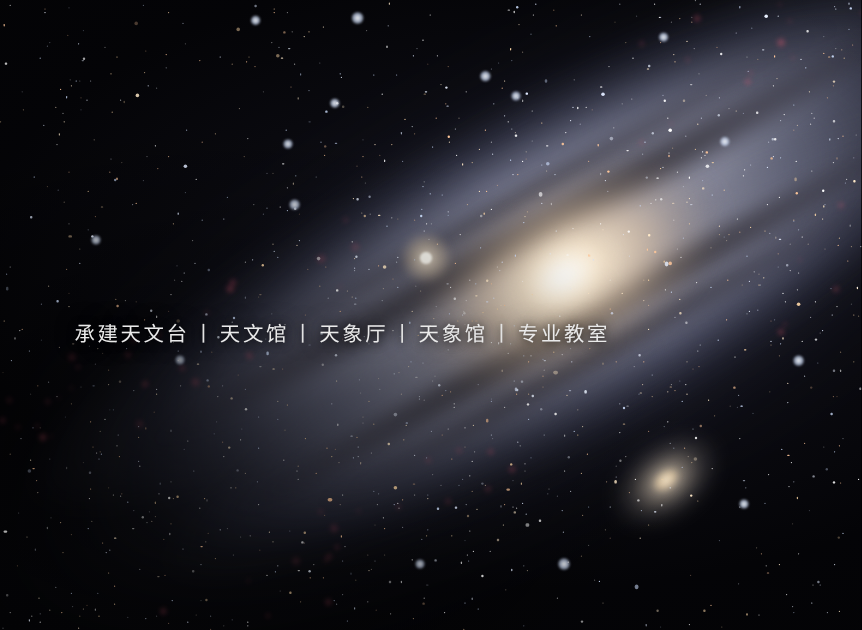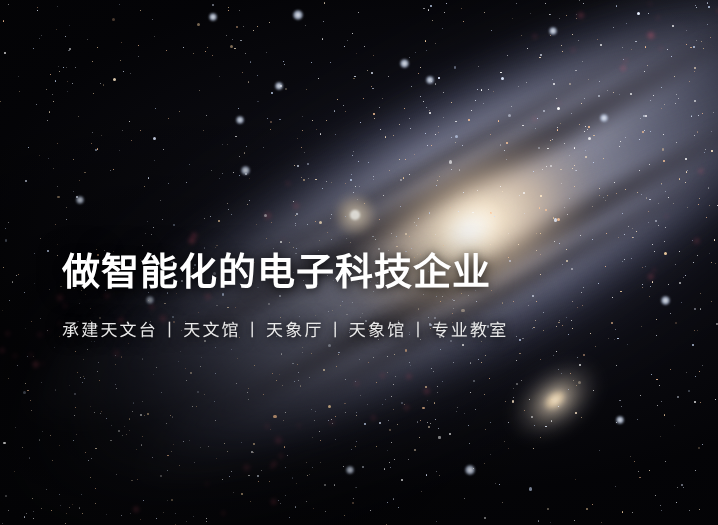--- a/index.html
+++ b/index.html
@@ -1589,17 +1589,16 @@
       <div class="star glow" style="left: 240.5px; top: 165.5px; width: 9px; height: 9px; opacity: 0.95; background: radial-gradient(circle, rgb(255, 255, 255) 0%, rgba(210, 226, 255, 0.75) 45%, rgba(160, 190, 255, 0) 100%);"></div>
       <div class="star glow" style="left: 346px; top: 466px; width: 8px; height: 8px; opacity: 0.95; background: radial-gradient(circle, rgb(255, 255, 255) 0%, rgba(210, 226, 255, 0.75) 45%, rgba(160, 190, 255, 0) 100%);"></div>
       <div class="star glow" style="left: 146px; top: 296px; width: 8px; height: 8px; opacity: 0.95; background: radial-gradient(circle, rgb(255, 255, 255) 0%, rgba(210, 226, 255, 0.75) 45%, rgba(160, 190, 255, 0) 100%);"></div>
       <div class="star glow" style="left: 616px; top: 416px; width: 8px; height: 8px; opacity: 0.95; background: radial-gradient(circle, rgb(255, 255, 255) 0%, rgba(210, 226, 255, 0.75) 45%, rgba(160, 190, 255, 0) 100%);"></div>
       <div class="star glow" style="left: 426px; top: 76px; width: 8px; height: 8px; opacity: 0.95; background: radial-gradient(circle, rgb(255, 255, 255) 0%, rgba(210, 226, 255, 0.75) 45%, rgba(160, 190, 255, 0) 100%);"></div>
     </div>
 
   <div class="vignette"></div>
 
   <div class="hero-copy">
-    <div class="hl">做智能化的电子科技企业</div>
     <div class="subtitle" id="subtitle"><span>承建天文台</span><span class="sep">丨</span><span>天文馆</span><span class="sep">丨</span><span>天象厅</span><span class="sep">丨</span><span>天象馆</span><span class="sep">丨</span><span>专业教室</span></div>
   </div>
 
 </div>
 
 </body></html>

